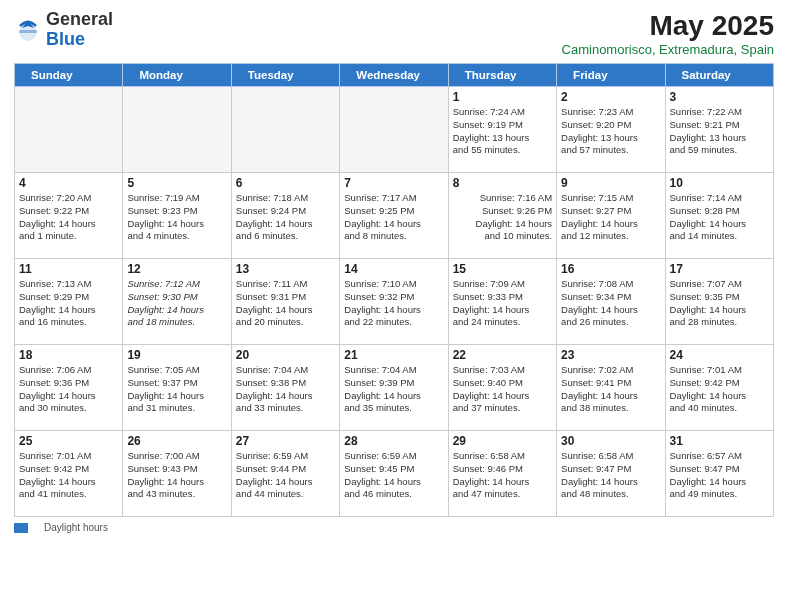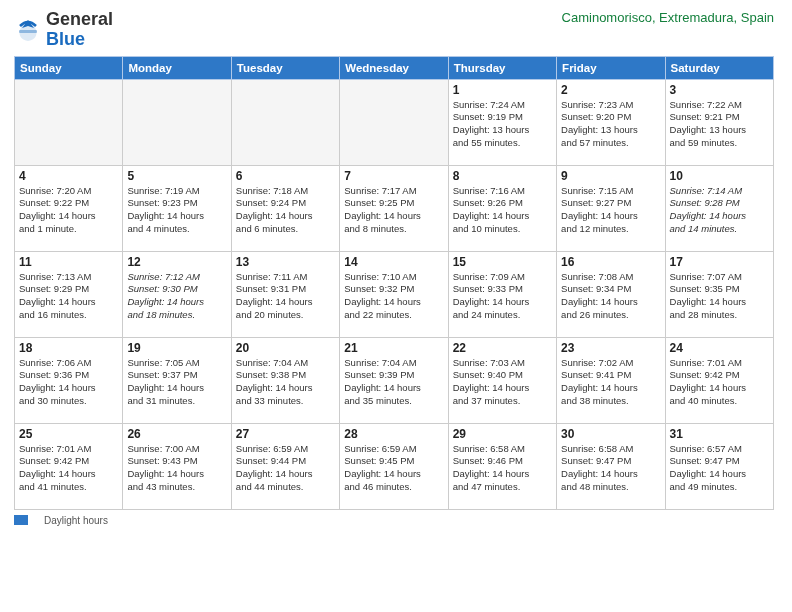--- a/index.html
+++ b/index.html
@@ -54,21 +54,21 @@
       width: 100%;
       border-collapse: collapse;
       table-layout: fixed;
     }
     .calendar th {
       background: #2e78c7;
       color: #fff;
       font-size: 11.5px;
       font-weight: bold;
       text-align: left;
-      padding: 5px 5px;
+      padding: 5px 16px;
       border: 1px solid #b0c8e8;
     }
     .calendar td {
       border: 1px solid #ccc;
       vertical-align: top;
       padding: 3px 4px;
       background: #fff;
       height: 86px;
     }
     .calendar td.empty {
@@ -118,20 +118,21 @@
         <path d="M6 10 Q14 2 22 10" stroke="#1a6bbf" stroke-width="2.5" fill="none"></path>
         <path d="M14 4 L20 12 L14 10 L8 12 Z" fill="#1a6bbf"></path>
         <rect x="5" y="14" width="18" height="3" rx="1" fill="#1a6bbf" opacity="0.4"></rect>
       </svg>
       <div class="logo-text">
         <span class="logo-general">General</span><br>
         <span class="logo-blue">Blue</span>
       </div>
     </div>
     <div class="title-section">
+      <div class="month-title">May 2025</div>
       <div class="subtitle">Caminomorisco, Extremadura, Spain</div>
     </div>
   </div>
 
   <table class="calendar">
     <thead>
       <tr>
       <th>Sunday</th>
           <th>Monday</th>
           <th>Tuesday</th>
@@ -193,35 +194,35 @@
           </td>
           <td>
             <span class="day-num">7</span>
             <div class="day-info" style="white-space: pre-line;">Sunrise: 7:17 AM
 Sunset: 9:25 PM
 Daylight: 14 hours
 and 8 minutes.</div>
           </td>
           <td>
             <span class="day-num">8</span>
-            <div class="day-info" style="white-space: pre-line;">Sunrise: 7:16 AM
+            <div class="day-info" style="white-space: pre-line; text-align: right;">Sunrise: 7:16 AM
 Sunset: 9:26 PM
 Daylight: 14 hours
 and 10 minutes.</div>
           </td>
           <td>
             <span class="day-num">9</span>
             <div class="day-info" style="white-space: pre-line;">Sunrise: 7:15 AM
 Sunset: 9:27 PM
 Daylight: 14 hours
 and 12 minutes.</div>
           </td>
           <td>
             <span class="day-num">10</span>
-            <div class="day-info" style="white-space: pre-line; font-style: italic;">Sunrise: 7:14 AM
+            <div class="day-info" style="white-space: pre-line;">Sunrise: 7:14 AM
 Sunset: 9:28 PM
 Daylight: 14 hours
 and 14 minutes.</div>
           </td>
         </tr>
         <tr>
           <td>
             <span class="day-num">11</span>
             <div class="day-info" style="white-space: pre-line;">Sunrise: 7:13 AM
 Sunset: 9:29 PM

